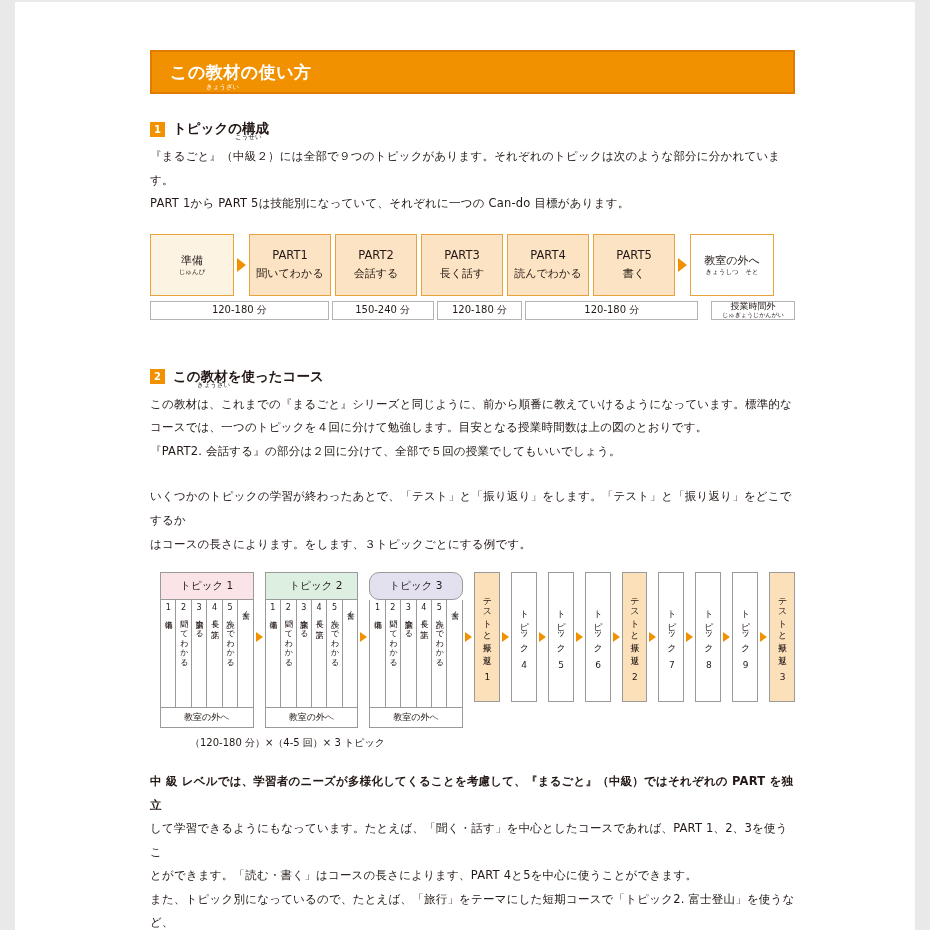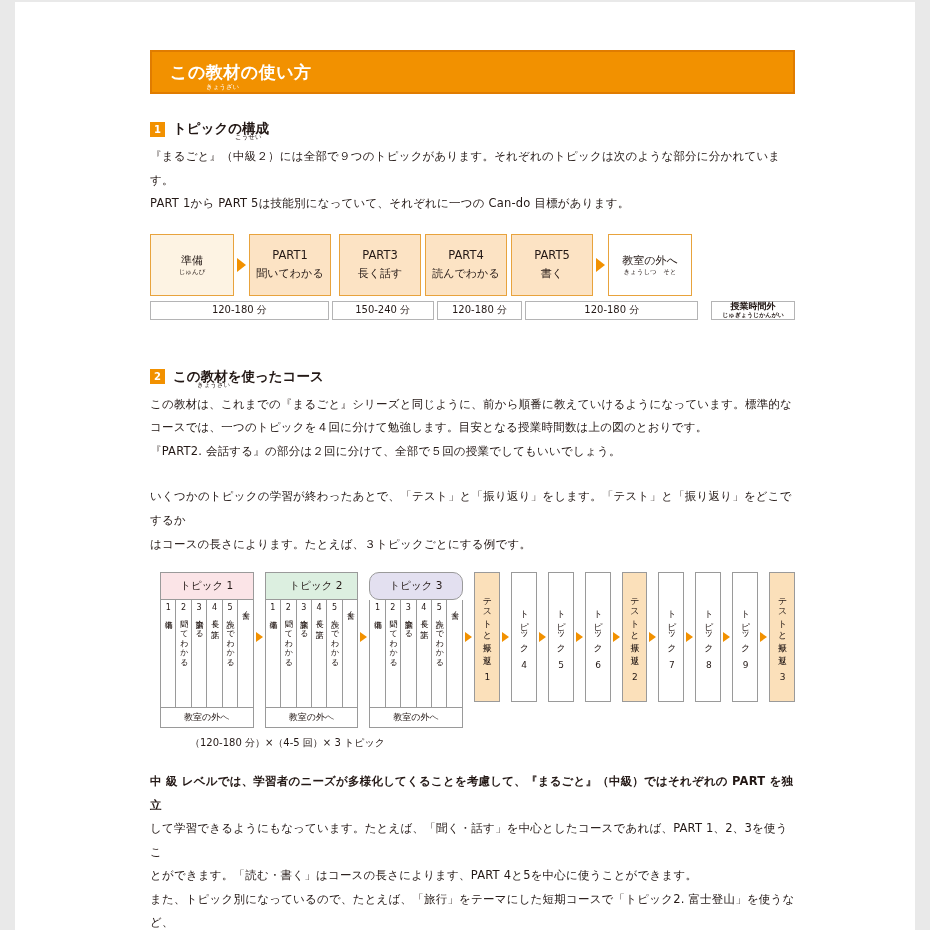--- a/index.html
+++ b/index.html
@@ -268,20 +268,24 @@
           <div class="fbox prep">
             <span>準備</span>
             <span style="font-size:6.5px;">じゅんび</span>
           </div>
           <div class="arrow-o"></div>
           <div class="fbox part">
             <span class="pnum">PART1</span>
             <span>聞いてわかる</span>
           </div>
           <div class="gap-sm"></div>
+          <div class="fbox part">
+            <span class="pnum">PART2</span>
+            <span>会話する</span>
+          </div>
           <div class="gap-sm"></div>
           <div class="fbox part">
             <span class="pnum">PART3</span>
             <span>長く話す</span>
           </div>
           <div class="gap-sm"></div>
           <div class="fbox part">
             <span class="pnum">PART4</span>
             <span>読んでわかる</span>
           </div>
@@ -294,42 +298,42 @@
           <div class="fbox outside">
             <span>教室の外へ</span>
             <span style="font-size:6.5px;">きょうしつ　そと</span>
           </div>
         </div>
         <div class="time-row">
           <div class="tbox" style="width:179px;">120-180 分</div>
           <div class="tbox" style="width:102px; margin-left:3px;">150-240 分</div>
           <div class="tbox" style="width:86px; margin-left:3px;">120-180 分</div>
           <div class="tbox" style="width:173px; margin-left:3px;">120-180 分</div>
-          <div class="tbox small" style="width:84px; margin-left:13px;font-weight:bold;">
+          <div class="tbox small" style="width:84px; margin-left:13px;">
             <span style="font-size:9px;">授業時間外</span>
             <span style="font-size:6px;">じゅぎょうじかんがい</span>
           </div>
         </div>
       </div>
     </div>
 
     <div class="section" style="margin-top:48px;">
       <div class="sec-head">
         <div class="sec-num">2</div>
         <div class="sec-title">
           <span>この教材を使ったコース</span>
           <span class="ruby-under" style="left:24px; top:13px; color:#231815;">きょうざい</span>
         </div>
       </div>
       <p class="body">この教材は、これまでの『まるごと』シリーズと同じように、前から順番に教えていけるようになっています。標準的な</p>
       <p class="body">コースでは、一つのトピックを４回に分けて勉強します。目安となる授業時間数は上の図のとおりです。</p>
       <p class="body">『PART2. 会話する』の部分は２回に分けて、全部で５回の授業でしてもいいでしょう。</p>
 
       <p class="body" style="margin-top:22px;">いくつかのトピックの学習が終わったあとで、「テスト」と「振り返り」をします。「テスト」と「振り返り」をどこでするか</p>
-      <p class="body">はコースの長さによります。たとえば、３トピックごとにする例です。</p>
+      <p class="body">はコースの長さによります。をします、３トピックごとにする例です。</p>
 
       <div>
         <div class="flow2">
 
           <div class="topic-group">
             <div class="topic-head th1">トピック 1</div>
             <div class="topic-cells">
               <div class="cell">
                 <span class="num">1</span>
                 <span class="vtext">準備</span>

